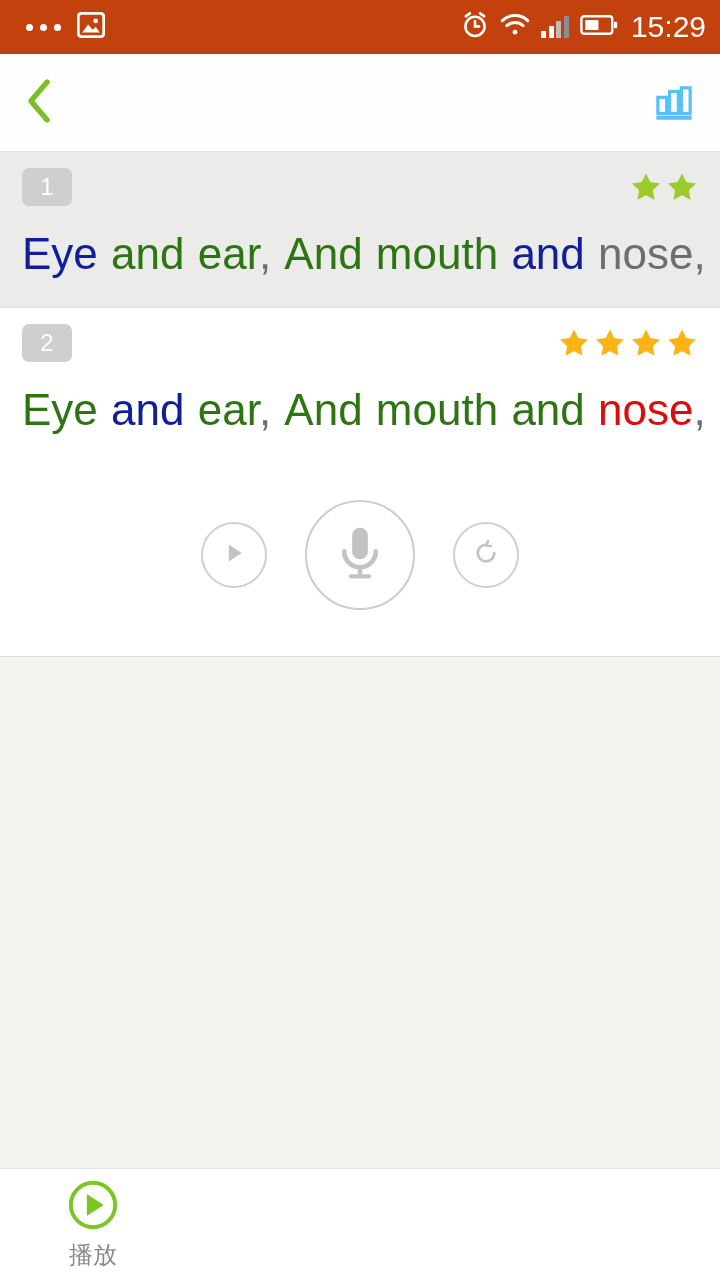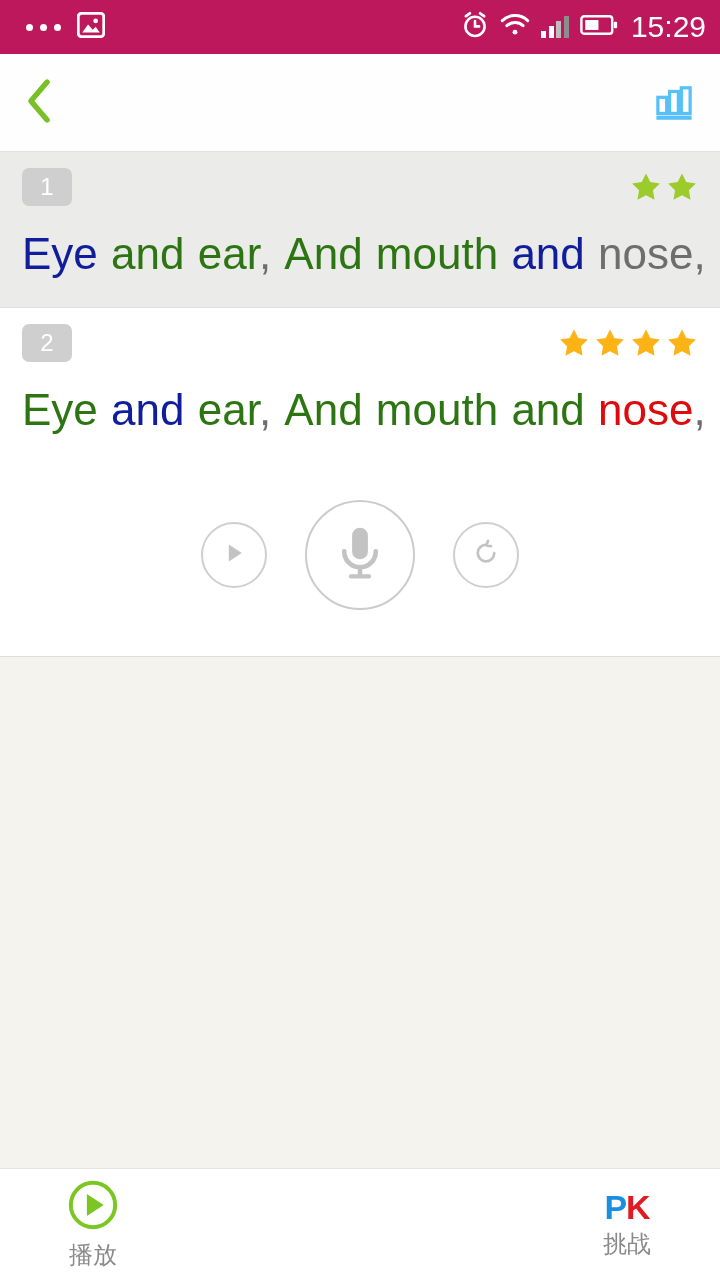--- a/index.html
+++ b/index.html
@@ -6,21 +6,21 @@
   html, body {
     width:720px; height:1280px;
     font-family:"Liberation Sans","DejaVu Sans",sans-serif;
     background:#ffffff;
     overflow:hidden;
   }
   .screen { width:720px; height:1280px; position:relative; display:flex; flex-direction:column; }
 
   
   .statusbar {
-    height:54px; background:#be185d; color:#fff;
+    height:54px; background:#c2410c; color:#fff;
     display:flex; align-items:center; padding:0 14px 0 26px;
     flex:0 0 auto;
   }
   .sb-left { display:flex; align-items:center; gap:16px; }
   .dots { display:flex; gap:7px; align-items:center; }
   .dots i { width:7px; height:7px; border-radius:50%; background:#fff; display:block; }
   .sb-spacer { flex:1 1 auto; }
   .sb-right { display:flex; align-items:center; gap:11px; }
   .sb-clock { font-size:30px; font-weight:400; letter-spacing:0px; margin-left:2px; }
   .bars { display:flex; align-items:flex-end; gap:2.5px; height:22px; }
@@ -247,19 +247,15 @@
       <span>
         <svg width="52" height="52" viewBox="0 0 34 34">
           <circle cx="17" cy="17" r="14.5" fill="none" stroke="#7cc623" stroke-width="2.6"></circle>
           <path d="M13 9.8 L24 17 L13 24.2 Z" fill="#7cc623"></path>
         </svg>
       </span>
       <span class="bb-label">播放</span>
     </div>
 
 
-    <div class="bb-item">
-      <span class="pk-logo"><span class="pk-p">P</span><span class="pk-k">K</span></span>
-      <span class="bb-label">挑战</span>
-    </div>
   </div>
 
 </div>
 
 </body></html>

